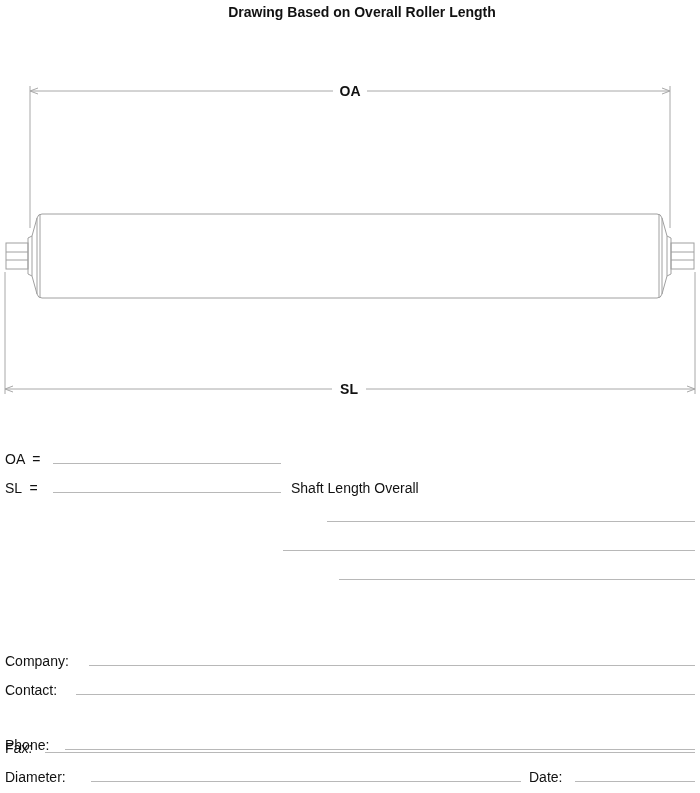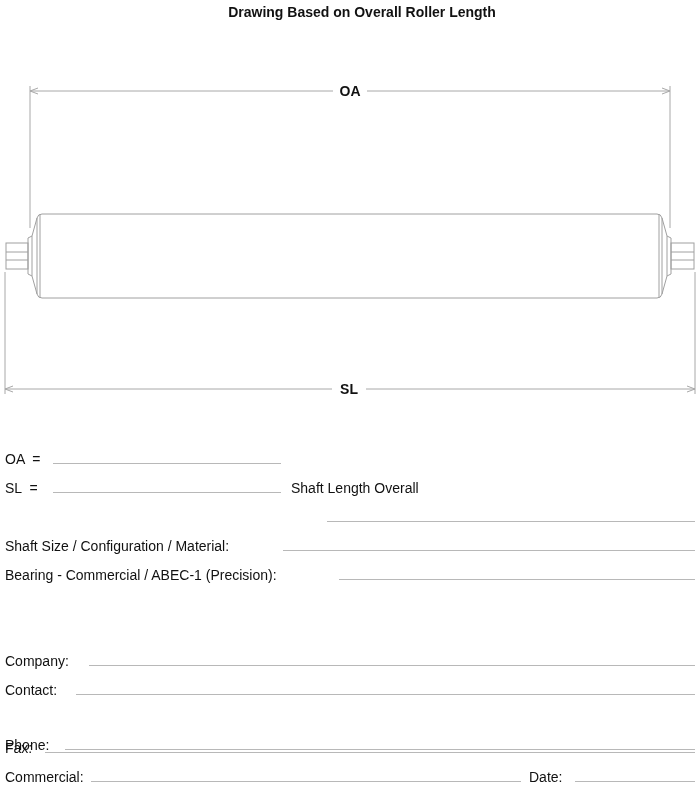--- a/index.html
+++ b/index.html
@@ -70,42 +70,40 @@
 </div>
 <div class="row" style="top:480px; width:690px;">
   <span class="lbl" style="white-space:pre;">SL  =</span>
   <div class="line" style="left:48px; width:228px; top:12px;"></div>
   <span class="desc" style="left:286px;text-align:right;">Shaft Length Overall</span>
 </div>
 <div class="row" style="top:509px; width:690px;">
   <div class="line" style="left:322px; width:368px; top:12px;"></div>
 </div>
 <div class="row" style="top:538px; width:690px;">
-  <span class="lbl">Shaft Size / Configuration / Material:</span>
   <div class="line" style="left:278px; width:412px; top:12px;"></div>
 </div>
 <div class="row" style="top:567px; width:690px;">
-  <span class="lbl">Bearing - Commercial / ABEC-1 (Precision):</span>
   <div class="line" style="left:334px; width:356px; top:12px;"></div>
 </div>
 
 <div class="row" style="top:653px; width:690px;">
   <span class="lbl">Company:</span>
   <div class="line" style="left:84px; width:606px; top:12px;"></div>
 </div>
 <div class="row" style="top:682px; width:690px;">
   <span class="lbl">Contact:</span>
   <div class="line" style="left:71px; width:619px; top:12px;"></div>
 </div>
 <div class="row" style="top:737px; width:690px;">
   <span class="lbl">Phone:</span>
   <div class="line" style="left:60px; width:630px; top:12px;"></div>
 </div>
 <div class="row" style="top:740px; width:690px;">
   <span class="lbl">Fax:</span>
   <div class="line" style="left:40px; width:650px; top:12px;"></div>
 </div>
 <div class="row" style="top:769px; width:690px;">
-  <span class="lbl">Commercial:</span>
+  <span class="lbl">Diameter:</span>
   <div class="line" style="left:86px; width:430px; top:12px;"></div>
   <span class="desc" style="left:524px;text-align:center;">Date:</span>
   <div class="line" style="left:570px; width:120px; top:12px;"></div>
 </div>
 
 </body></html>

